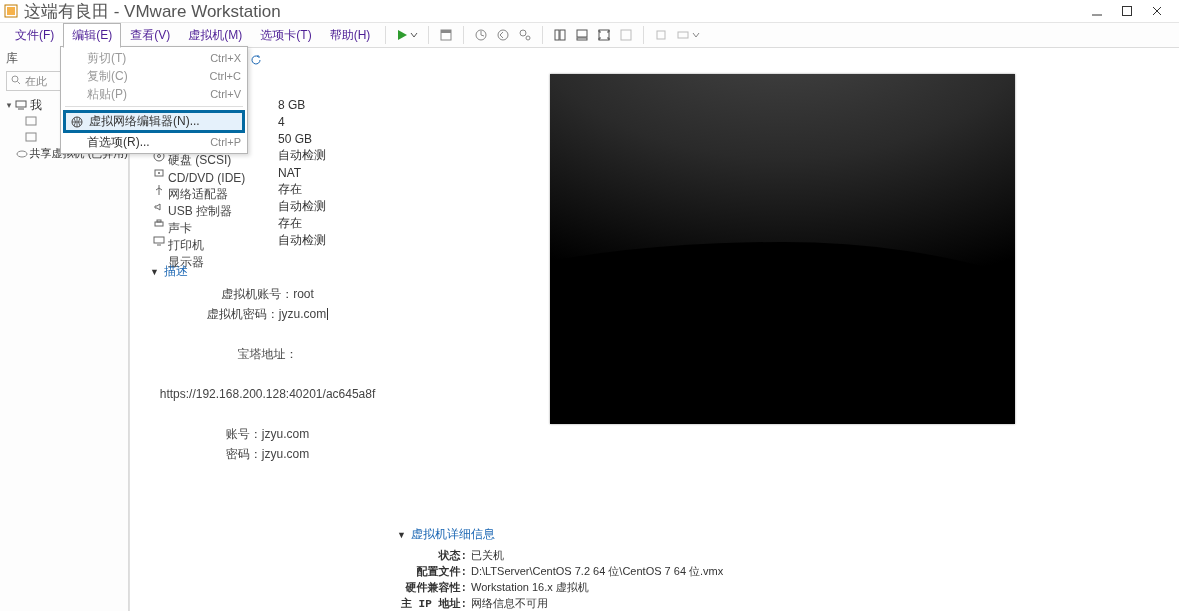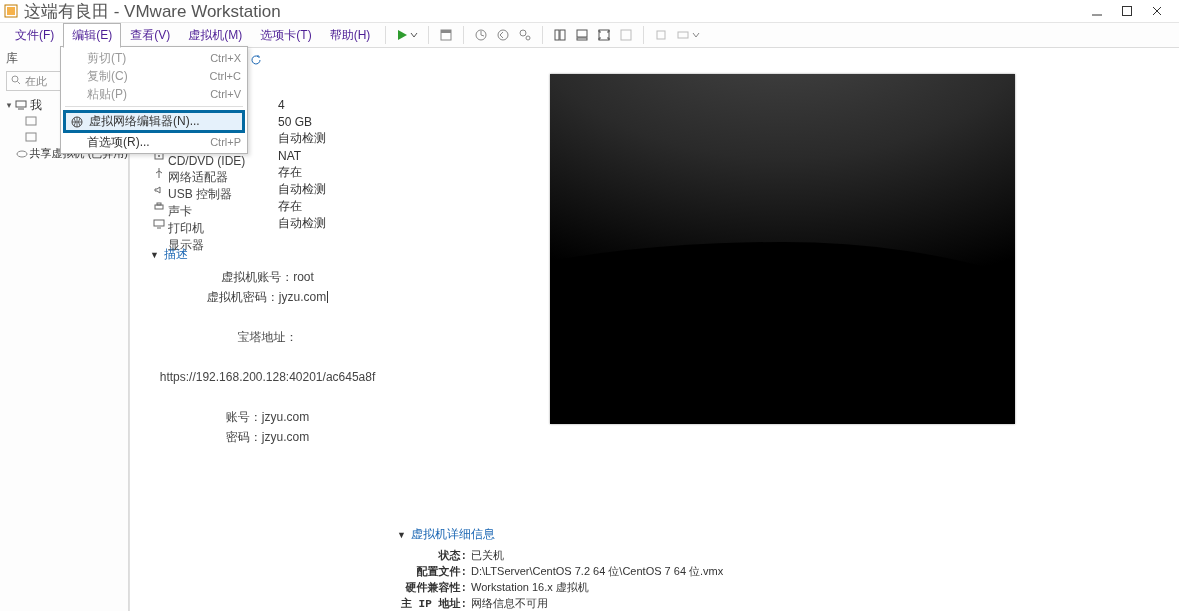--- a/index.html
+++ b/index.html
@@ -434,20 +434,32 @@
         <span>  </span>
       </div>
 
       <div class="section-header">
         <span class="tw">▼</span>
         <span>设备</span>
       </div>
       <div>
         <div class="device-row">
             <span class="ic">
+              <svg width="12" height="10">
+                <rect x="1" y="2" width="10" height="5" fill="none" stroke="#666"></rect>
+                <line x1="3" y1="7" x2="3" y2="9" stroke="#666"></line>
+                <line x1="6" y1="7" x2="6" y2="9" stroke="#666"></line>
+                <line x1="9" y1="7" x2="9" y2="9" stroke="#666"></line>
+              </svg>
+            </span>
+            <span class="name">内存</span>
+            <span class="val">8 GB</span>
+          </div>
+        <div class="device-row">
+            <span class="ic">
               <svg width="12" height="12">
                 <rect x="3" y="3" width="6" height="6" fill="none" stroke="#666"></rect>
               </svg>
             </span>
             <span class="name">处理器</span>
             <span class="val">4</span>
           </div>
         <div class="device-row">
             <span class="ic">
               <svg width="12" height="10">

